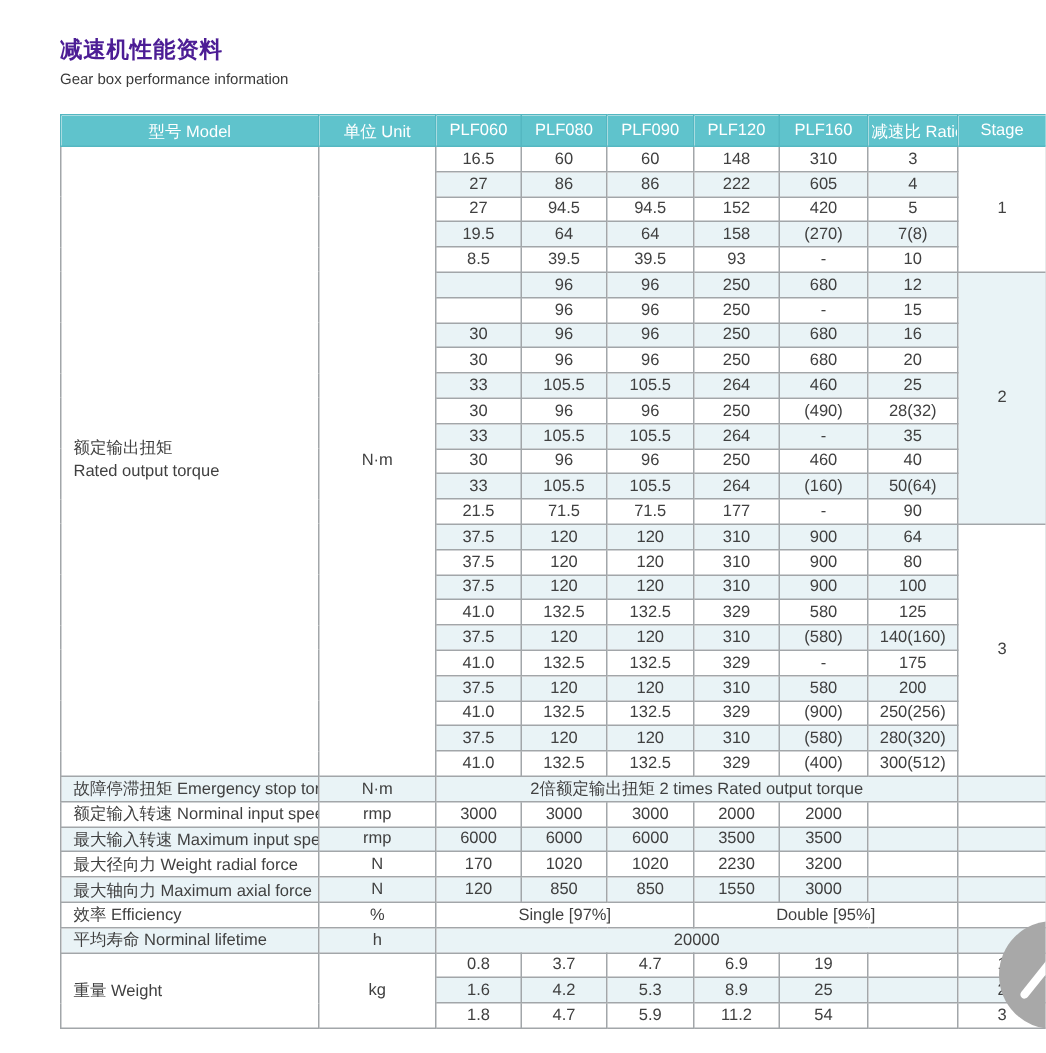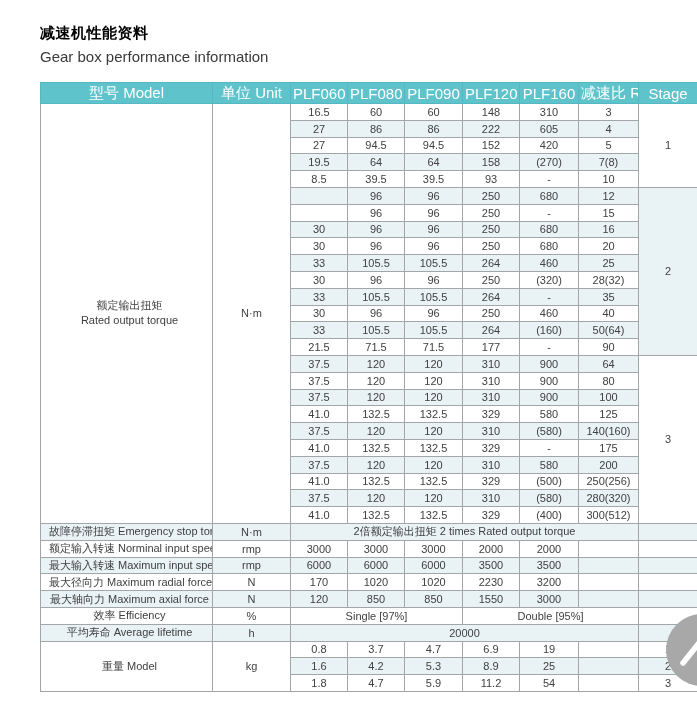--- a/index.html
+++ b/index.html
@@ -2,40 +2,40 @@
 <html><head>
 <meta charset="utf-8">
 <style>
   * { margin:0; padding:0; box-sizing:border-box; }
   html,body { background:#fff; }
   body {
     width:697px; height:702px; position:relative; overflow:hidden;
     font-family:"Liberation Sans","DejaVu Sans",sans-serif; color:#3d3d3d;
   }
   .page { padding:24px 0 0 40px; }
-  .title-zh { font-size:15px; font-weight:bold; color:#000000; letter-spacing:0.5px; }
-  .title-en { font-size:15px; color:#3a3a3a; margin-top:5px; margin-bottom:17px; }
+  .title-zh { font-size:15px; font-weight:bold; color:#4c1d95; letter-spacing:0.5px; }
+  .title-en { font-size:10px; color:#3a3a3a; margin-top:5px; margin-bottom:17px; }
 
   table.perf {
     border-collapse:collapse; table-layout:fixed; width:657px;
     font-size:11px; color:#404040;
   }
   .perf td, .perf th {
     border:1px solid #a2a6a9; text-align:center;
     height:16.8px; padding:0 2px; overflow:hidden; white-space:nowrap;
     vertical-align:middle;
   }
   .perf thead th {
     background:#5fc3cc; color:#ffffff; font-weight:normal;
-    border:1px solid #54b7c1; height:21px; font-size:15px;
+    border:1px solid #54b7c1; height:21px; font-size:11px;
   }
   .perf tbody tr:nth-child(even) { background:#e9f3f6; }
   .perf td.wbg { background:#ffffff; }
   .perf td.lbg { background:#e9f3f6; }
-  .perf td.lbl { text-align:center; padding-left:8px;margin-left:40px; }
+  .perf td.lbl { text-align:left; padding-left:8px;margin-left:40px; }
   .perf td.model-span div { line-height:1.45; }
 
   .fab {
     position:absolute; left:666px; top:614px; width:72px; height:72px;
     border-radius:50%; background:#a8a8a8; cursor:pointer; z-index:5;
   }
   .fab svg { display:block; width:72px; height:72px; }
 </style>
 </head>
 <body>
@@ -156,21 +156,21 @@
         <td>105.5</td>
         <td>264</td>
         <td>460</td>
         <td>25</td>
       </tr>
       <tr>
         <td>30</td>
         <td>96</td>
         <td>96</td>
         <td>250</td>
-        <td>(320)</td>
+        <td>(490)</td>
         <td>28(32)</td>
       </tr>
       <tr>
         <td>33</td>
         <td>105.5</td>
         <td>105.5</td>
         <td>264</td>
         <td>-</td>
         <td>35</td>
       </tr>
@@ -254,21 +254,21 @@
         <td>120</td>
         <td>310</td>
         <td>580</td>
         <td>200</td>
       </tr>
       <tr>
         <td>41.0</td>
         <td>132.5</td>
         <td>132.5</td>
         <td>329</td>
-        <td>(500)</td>
+        <td>(900)</td>
         <td>250(256)</td>
       </tr>
       <tr>
         <td>37.5</td>
         <td>120</td>
         <td>120</td>
         <td>310</td>
         <td>(580)</td>
         <td>280(320)</td>
       </tr>
@@ -303,21 +303,21 @@
         <td>rmp</td>
         <td>6000</td>
         <td>6000</td>
         <td>6000</td>
         <td>3500</td>
         <td>3500</td>
         <td></td>
         <td></td>
       </tr>
       <tr>
-        <td class="lbl">最大径向力 Maximum radial force</td>
+        <td class="lbl">最大径向力 Weight radial force</td>
         <td>N</td>
         <td>170</td>
         <td>1020</td>
         <td>1020</td>
         <td>2230</td>
         <td>3200</td>
         <td></td>
         <td></td>
       </tr>
       <tr>
@@ -332,27 +332,27 @@
         <td></td>
       </tr>
       <tr>
         <td class="lbl">效率 Efficiency</td>
         <td>%</td>
         <td colspan="3">Single [97%]</td>
         <td colspan="3">Double [95%]</td>
         <td></td>
       </tr>
       <tr>
-        <td class="lbl">平均寿命 Average lifetime</td>
+        <td class="lbl">平均寿命 Norminal lifetime</td>
         <td>h</td>
         <td colspan="6">20000</td>
         <td></td>
       </tr>
       <tr>
-        <td class="lbl wbg" rowspan="3">重量 Model</td>
+        <td class="lbl wbg" rowspan="3">重量 Weight</td>
         <td class="wbg" rowspan="3">kg</td>
         <td>0.8</td>
         <td>3.7</td>
         <td>4.7</td>
         <td>6.9</td>
         <td>19</td>
         <td></td>
         <td>1</td>
       </tr>
       <tr>

